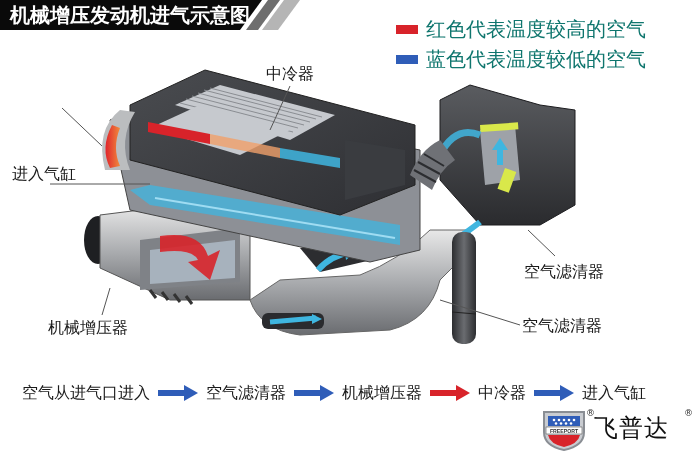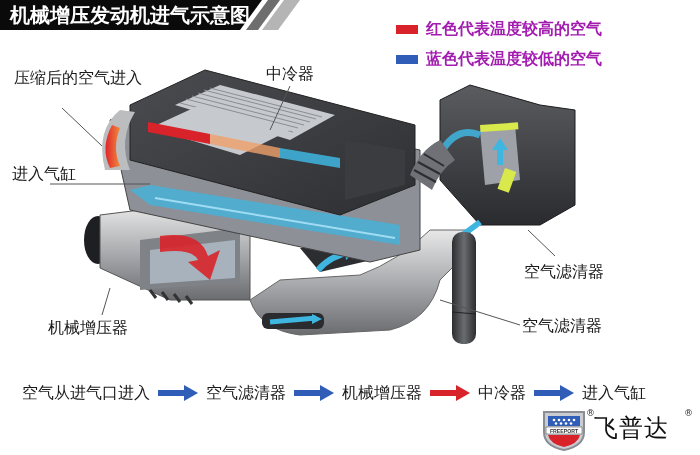--- a/index.html
+++ b/index.html
@@ -8,21 +8,21 @@
 
   
   .title-bar { position: absolute; left: 0; top: 0; width: 300px; height: 30px; }
   .title-bar svg { position: absolute; left: 0; top: 0; }
   .title-text { position: absolute; left: 10px; top: 2px; font-size: 20px; line-height: 26px; color: #ffffff; letter-spacing: 0px; font-weight: bold; white-space: nowrap; }
 
   
   .legend { position: absolute; left: 396px; top: 14px; }
   .legend-row { display: flex; align-items: center; height: 30px; }
   .legend-swatch { width: 22px; height: 9px; margin-right: 8px; }
-  .legend-text { font-size: 16px; color: #a21caf; white-space: nowrap; font-weight: bold; }
+  .legend-text { font-size: 20px; color: #0f766e; white-space: nowrap; }
 
   
   .engine { position: absolute; left: 0; top: 40px; width: 700px; height: 330px; }
 
   
   .callout { position: absolute; font-size: 16px; line-height: 20px; color: #1a1a1a; white-space: nowrap; }
   .callout.multi { line-height: 20px; }
 
   
   .flow { position: absolute; left: 22px; top: 380px; height: 26px; display: flex; align-items: center; }
@@ -171,21 +171,20 @@
     <line x1="62" y1="108" x2="102" y2="146"></line>
     <line x1="290" y1="86" x2="270" y2="130"></line>
     <line x1="50" y1="184" x2="150" y2="184"></line>
     <line x1="102" y1="315" x2="110" y2="288"></line>
     <line x1="555" y1="256" x2="528" y2="230"></line>
     <line x1="520" y1="325" x2="440" y2="300"></line>
   </g>
 </svg>
 
 <div class="callout multi" style="left:14px; top:68px;">
-  <div>压缩后的空气进入</div>
 </div>
 <div class="callout" style="left:266px; top:64px;">中冷器</div>
 <div class="callout" style="left:12px; top:164px;">进入气缸</div>
 <div class="callout" style="left:48px; top:318px;">机械增压器</div>
 <div class="callout" style="left:524px; top:262px;">空气滤清器</div>
 <div class="callout" style="left:522px; top:316px;">空气滤清器</div>
 
 <div class="flow">
   <span class="flow-step">空气从进气口进入</span>
   <svg class="flow-arrow" viewBox="0 0 40 16">

